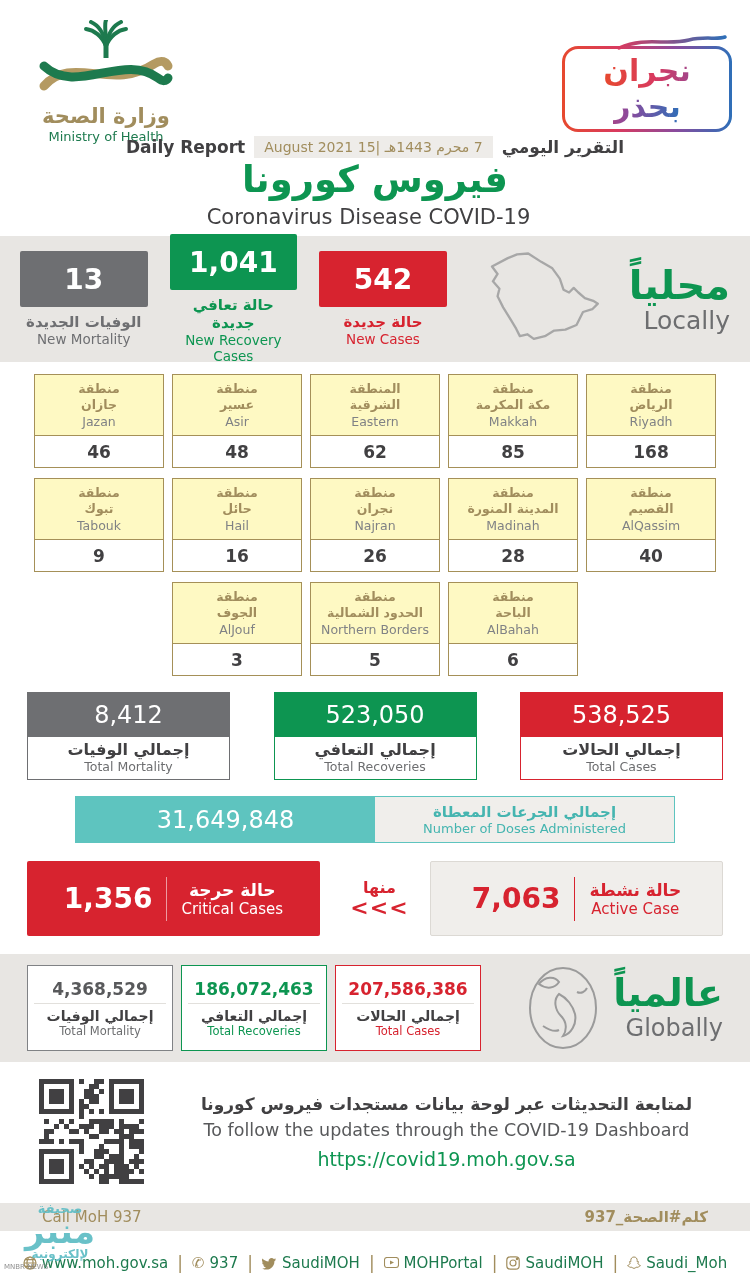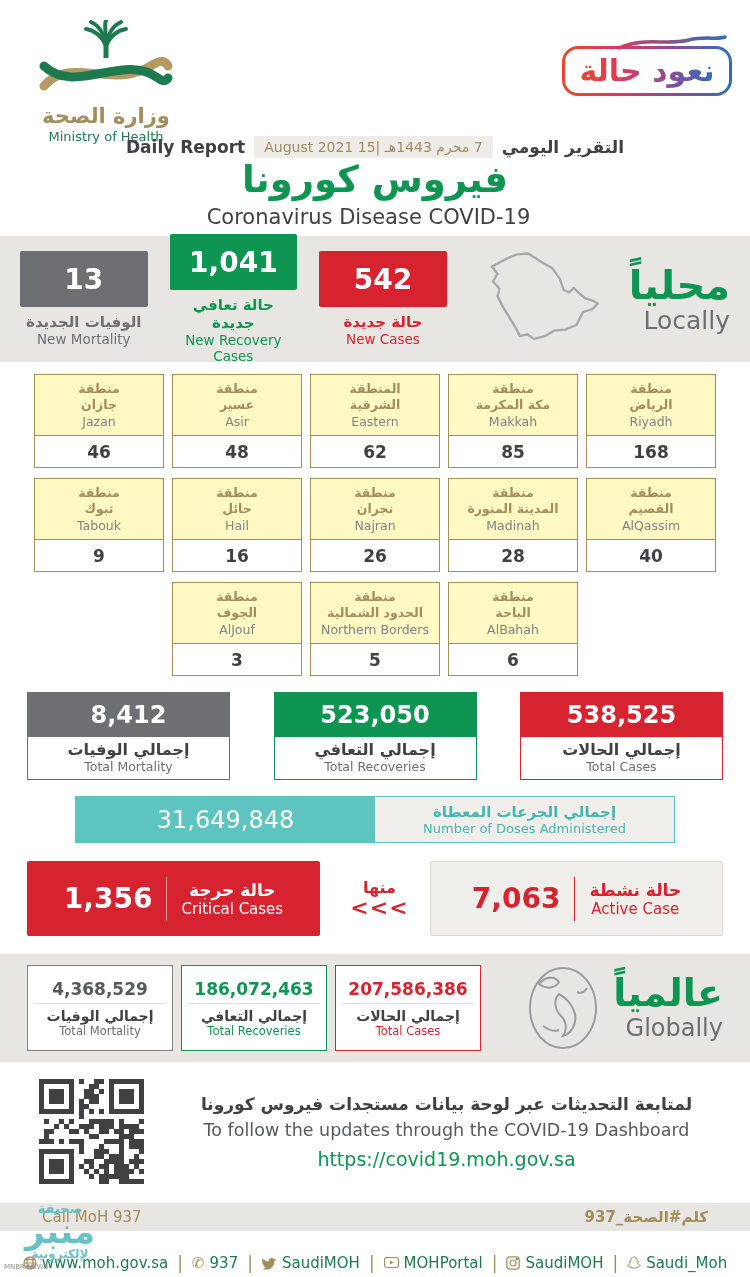--- a/index.html
+++ b/index.html
@@ -45,21 +45,21 @@
   .rbox { border: 1px solid #a59058; background: #fff; }
   .rbox .rhead { background: #fef9c3; border-bottom: 1px solid #a59058; min-height: 61px; padding: 3px 2px; display: flex; flex-direction: column; align-items: center; justify-content: center; }
   .rbox .a1, .rbox .a2 { color: #a18d5d; font-size: 12.5px; font-weight: bold; line-height: 1.25; }
   .rbox .en { color: #808285; font-size: 12.5px; line-height: 1.2; margin-top: 1px; }
   .rbox .val { height: 31px; display: flex; align-items: center; justify-content: center; font-size: 17px; font-weight: bold; color: #414042; }
   .c2 { grid-column: 2; } .c3 { grid-column: 3; } .c4 { grid-column: 4; }
 
   
   .totals { display: flex; justify-content: space-between; padding: 6px 27px 0; }
   .tbox { width: 203px; text-align: center; border: 1px solid; }
-  .tbox .num { height: 44px; color: #fff; font-size: 24px; font-weight: bold; display: flex; align-items: center; justify-content: center; }
+  .tbox .num { height: 44px; color: #fff; font-size: 24px; font-weight: normal; display: flex; align-items: center; justify-content: center; }
   .tbox .lar { font-size: 16px; font-weight: bold; color: #414042; margin-top: 3px; }
   .tbox .len { font-size: 12.5px; color: #6d6e70; padding-bottom: 5px; }
   .t-gray { border-color: #6e6f72; } .t-gray .num { background: #6e6f72; }
   .t-green { border-color: #0d9551; } .t-green .num { background: #0d9551; }
   .t-red { border-color: #d7232f; } .t-red .num { background: #d7232f; }
 
   
   .doses { width: 600px; margin: 16px auto 0; border: 1px solid #5ec4bf; display: flex; height: 47px; }
   .doses .dnum { width: 50%; background: #5ec4bf; color: #fff; font-size: 24px; font-weight: normal; display: flex; align-items: center; justify-content: center; }
   .doses .dlab { width: 50%; background: #f0eeeb; display: flex; flex-direction: column; align-items: center; justify-content: center; }
@@ -146,21 +146,21 @@
         <defs>
             <linearGradient id="sw" x1="0" y1="0" x2="1" y2="0">
           <stop offset="0" stop-color="#d83a60"></stop>
               <stop offset="1" stop-color="#2e6fb8"></stop>
         </linearGradient>
           </defs>
         <path d="M2,14 C30,2 48,12 72,6 C88,2 100,6 108,3" fill="none" stroke="url(#sw)" stroke-width="3.5" stroke-linecap="round"></path>
       </svg>
       <div class="badge">
           <div class="badge-inner">
-        <span class="badge-text">نعود حالة</span>
+        <span class="badge-text">نجران بحذر</span>
       </div>
         </div>
     </div>
 
     <div class="report-line">
       <span class="report-en">Daily Report</span>
       <span class="report-date" dir="rtl">7 محرم 1443هـ |15 August 2021</span>
       <span class="report-ar" dir="rtl">التقرير اليومي</span>
     </div>
     <div class="title-ar" dir="rtl">فيروس كورونا</div>

